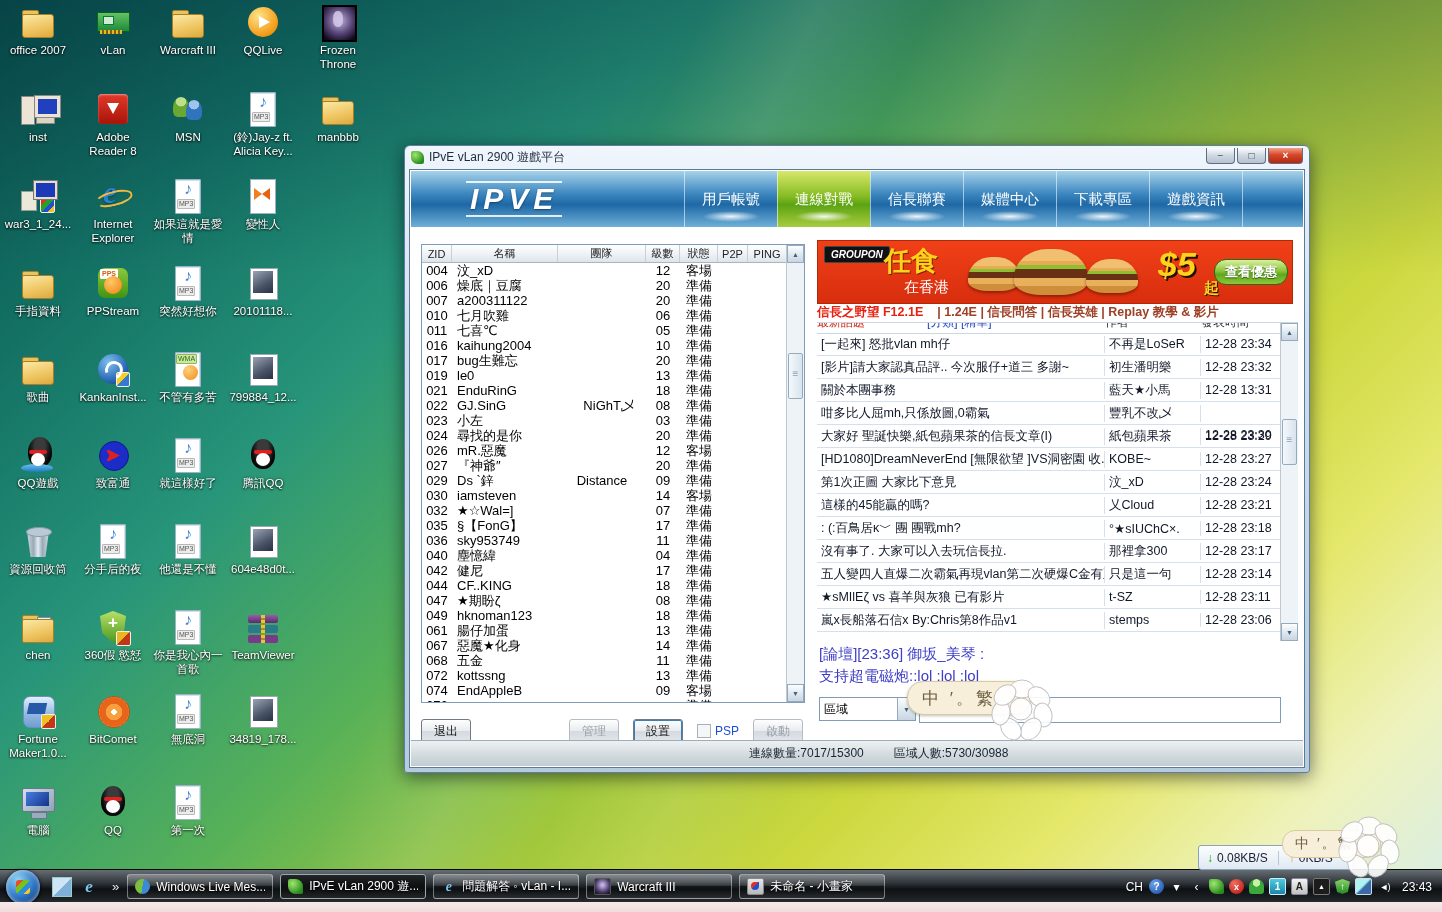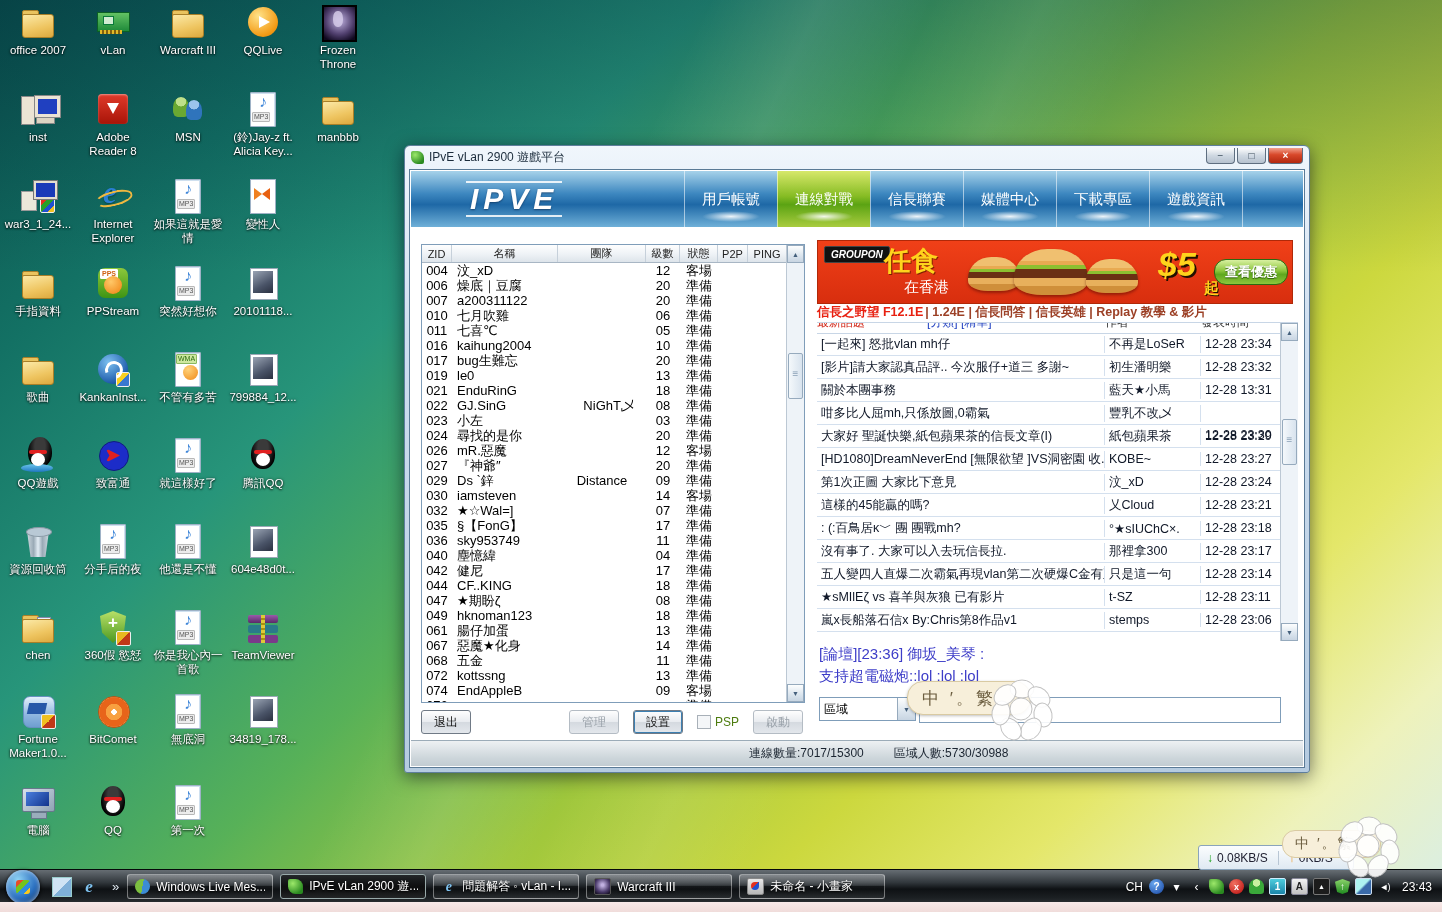--- a/index.html
+++ b/index.html
@@ -116,36 +116,36 @@
   .sthumb{position:absolute;left:1px;right:1px;height:44px;border:1px solid #96aabd;border-radius:2px;
         background:linear-gradient(90deg,#f4f8fb,#d8e3ee);cursor:grab}
   .sthumb::after{content:"≡";position:absolute;left:0;right:0;top:50%;margin-top:-8px;text-align:center;color:#8aa0b6;font-size:10px}
   .sdown{position:absolute;left:0;right:0;bottom:0}
   
   .actions{position:absolute;left:10px;top:481px;width:382px;display:flex;align-items:center}
   .abtn{height:24px;padding:0 12px;font-size:12px;color:#111;border:1px solid #707a86;border-radius:3px;cursor:pointer;
         background:linear-gradient(#fefefe,#e9ecf0 48%,#d5dae0 52%,#e3e7ec)}
   .abtn.dis{color:#9aa2aa;border-color:#b4bcc4;cursor:default}
   .abtn.primary{outline:1px solid #3c7fb1;outline-offset:-2px}
-  .psp{display:flex;align-items:center;gap:4px;font-size:12px;color:#4d7c0f;margin:7px 14px}
+  .psp{display:flex;align-items:center;gap:4px;font-size:12px;color:#1d4ed8;margin:16px 14px}
   .psp .box{width:12px;height:12px;border:1px solid #a8b0b8;background:#f4f6f8}
   
   .rpanel{position:absolute;left:406px;top:0;width:486px;height:100%}
   .banner{position:absolute;left:0;top:13px;width:474px;height:62px;background:linear-gradient(#f04018,#d82e0e);border:1px solid #b02808;overflow:hidden;cursor:pointer}
   .gbadge{position:absolute;left:6px;top:5px;background:#111;color:#fff;font-weight:bold;font-style:italic;font-size:10px;padding:2px 6px;border-radius:2px;border:1px solid #444}
   .bhl{position:absolute;left:66px;top:2px;color:#ffd31c;font-size:27px;font-weight:bold;text-shadow:1px 1px 0 #802000}
   .bloc{position:absolute;left:86px;top:37px;color:#fff;font-size:15px}
   .burger{position:absolute;width:74px;height:46px;border-radius:45% 45% 38% 38%/62% 62% 30% 30%;
         background:linear-gradient(#f0c070 0 26%,#e8aa52 26% 34%,#8cc030 34% 44%,#6a3014 44% 62%,#e8b05c 62% 80%,#cf8f3a 80%);box-shadow:0 2px 3px rgba(80,10,0,.5)}
   .bprice{position:absolute;left:340px;top:4px;color:#ffd31c;font-size:34px;font-weight:bold;font-style:italic;text-shadow:2px 2px 0 #201000}
   .bpnote{position:absolute;left:386px;top:38px;color:#ffd31c;font-size:15px;font-weight:bold;text-shadow:1px 1px 0 #201000}
   .bcta{position:absolute;left:396px;top:18px;width:72px;height:24px;border-radius:12px;border:1px solid #2a6a10;
         background:linear-gradient(#d8f0a0,#8cc63c 45%,#5fa81e 60%,#8cc63c);color:#fff;font-size:13px;font-weight:bold;
         display:flex;align-items:center;justify-content:center;text-shadow:0 1px 1px #2a5a08;cursor:pointer}
-  .linkbar{position:absolute;left:0;top:76px;width:474px;height:19px;font-size:12.5px;font-weight:bold;display:flex;gap:2px;align-items:center}
+  .linkbar{position:absolute;left:0;top:76px;width:474px;height:19px;font-size:12.5px;font-weight:bold;display:flex;gap:14px;align-items:center}
   .linkbar .hl{color:#e82010;cursor:pointer}
   .linkbar .rest{color:#9c4026;cursor:pointer}
   
   .chat{position:absolute;left:0;top:95px;width:481px;height:318px;border-top:1px solid #c8d6e6;overflow:hidden}
   .chat-clip{height:10px;overflow:hidden;border-bottom:1px solid #c8d6e6;font-size:12px;color:#333}
   .chat-clip .row{margin-top:-9px;display:flex}
   .chat-clip .f1{color:#d02010}.chat-clip .f2{color:#2040c0}
   .chat-rows{position:absolute;left:0;top:10px;right:17px;bottom:0}
   .crow{display:flex;height:22px;align-items:center;font-size:12.5px;color:#101828;border-bottom:1px solid #d4e0ee;cursor:pointer}
   .crow div{box-sizing:border-box;overflow:hidden;white-space:nowrap;padding:0 4px}

